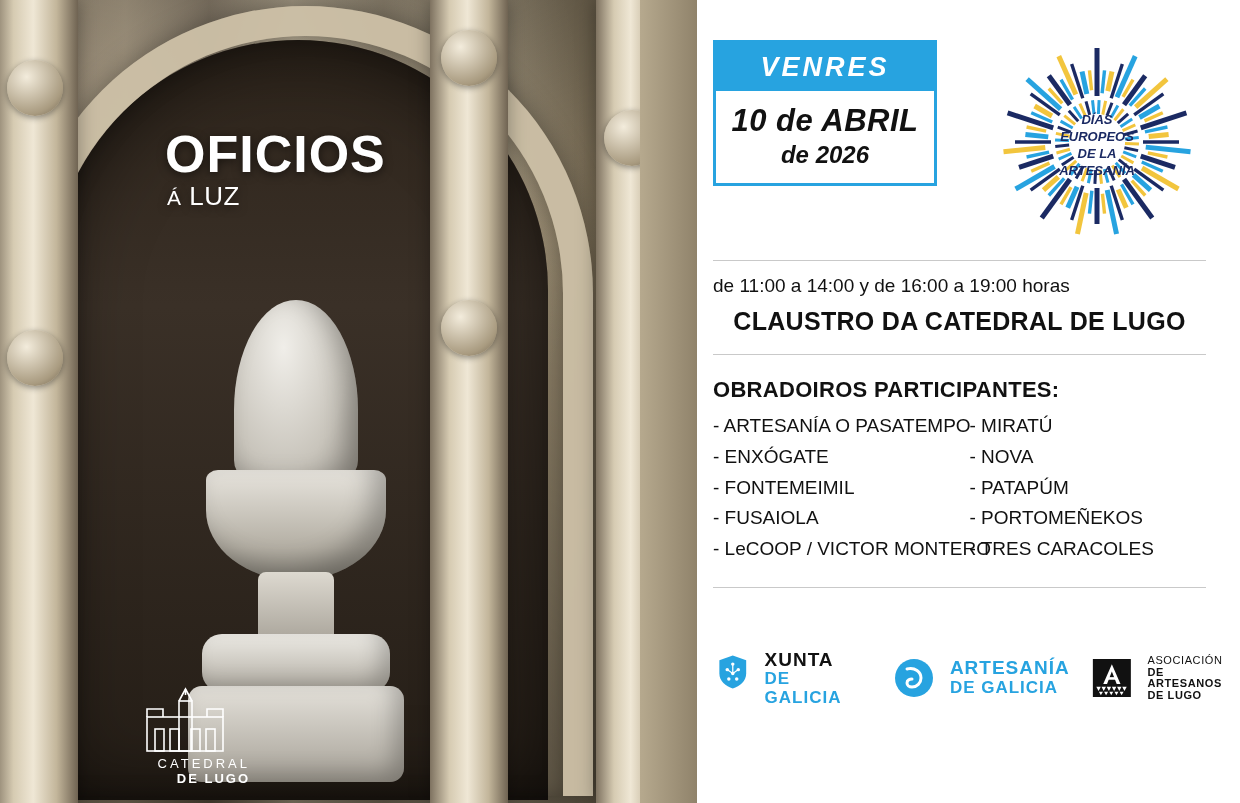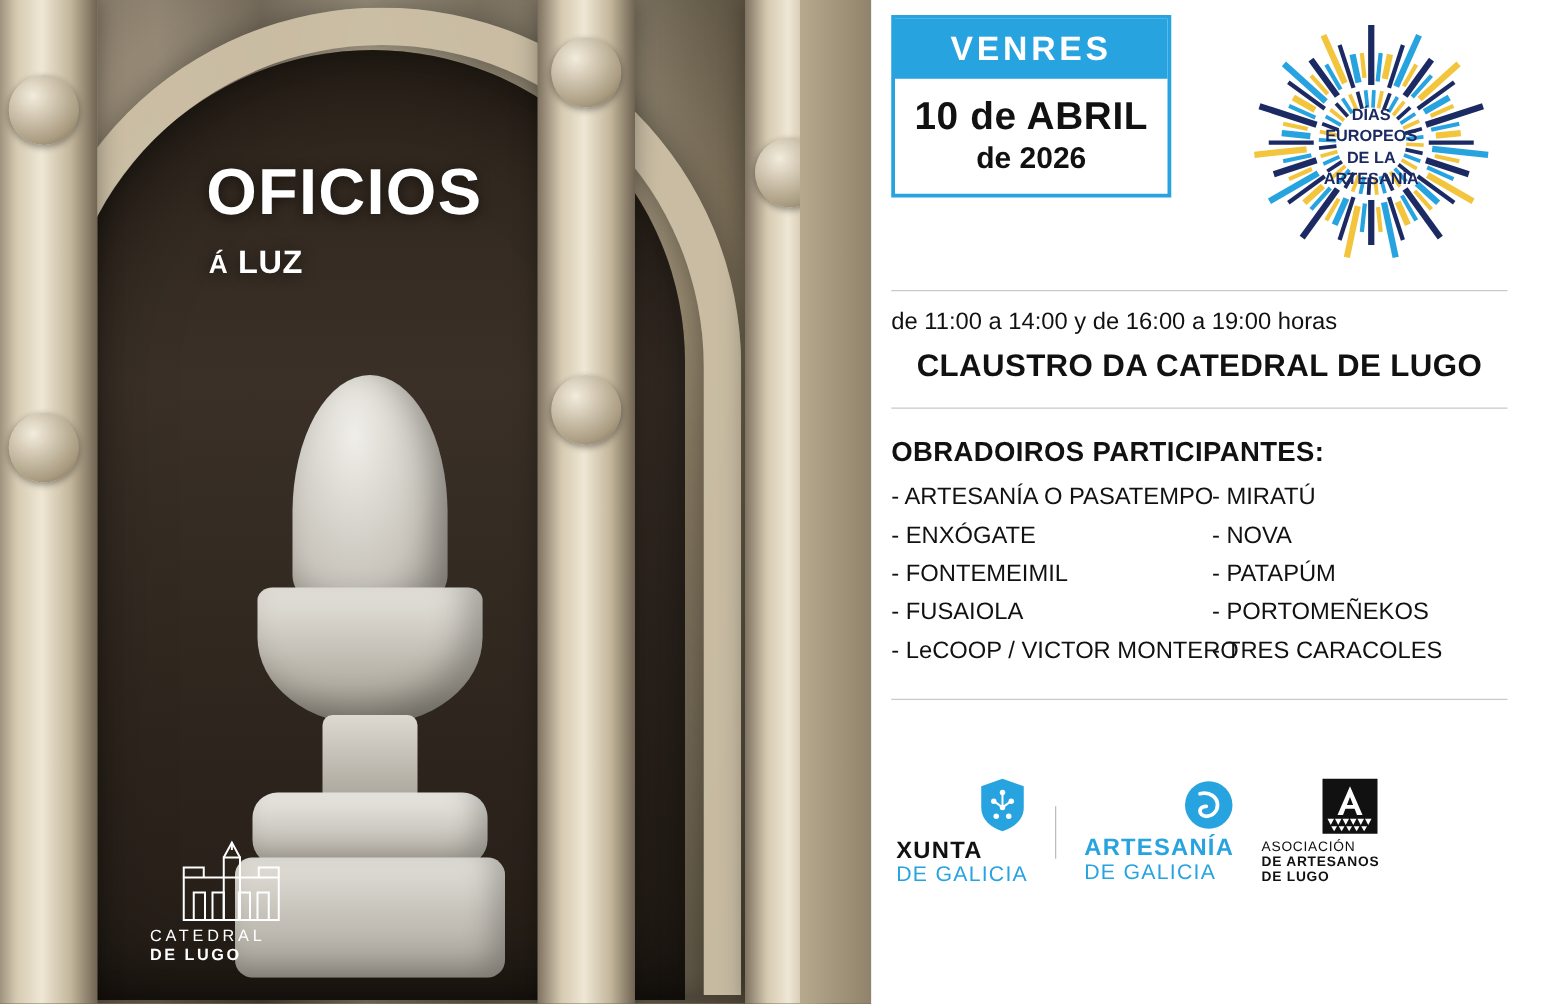--- a/index.html
+++ b/index.html
@@ -158,40 +158,40 @@
   }
   .title-main {
     font-size: 52px;
     font-weight: 700;
     letter-spacing: 1px;
     line-height: 1;
     margin: 0;
   }
   .title-sub1 {
     font-size: 26px;
-    font-weight: 700;
-    margin: 14px 0 0 2px;
+    font-weight: 400;
+    margin: 1px 0 0 2px;
     letter-spacing: 0.5px;
   }
   .title-sub1 .small { font-size: 21px; }
   .title-sub2 {
     font-size: 30px;
     font-weight: 600;
     margin: 12px 0 0 2px;
     letter-spacing: 0.5px;
   }
   .title-sub2 .small { font-size: 22px; }
 
   
   .cathedral-logo {
     position: absolute;
     left: 120px;
-    bottom: 31px;
+    bottom: 16px;
     width: 130px;
-    text-align: left;
+    text-align: right;
     color: #ffffff;
   }
   .cathedral-logo svg { display: block; margin: 0 auto; }
   .cathedral-logo .cl-name {
     font-size: 13px;
     font-weight: 700;
     letter-spacing: 2px;
     margin-top: 4px;
     line-height: 1.15;
   }
@@ -203,21 +203,22 @@
     width: 543px;
     height: 803px;
     background: #ffffff;
     padding: 0 34px 0 16px;
     box-sizing: border-box;
   }
 
   .date-row {
     display: flex;
     align-items: flex-start;
-    padding-top: 12px;
+    padding-top: 40px;
+    font-style: italic;
   }
   .date-box {
     width: 224px;
     border: 3px solid #27a3e0;
     box-sizing: border-box;
     text-align: center;
     background: #ffffff;
   }
   .date-top {
     background: #27a3e0;
@@ -300,24 +301,24 @@
     margin-top: 22px;
   }
 
   .sponsors {
     display: flex;
     align-items: center;
     gap: 22px;
     margin-top: 62px;
     padding-left: 4px;
   }
-  .sp { display: flex; align-items: flex-end; gap: 5px; flex-direction: column; }
+  .sp { display: flex; align-items: flex-start; gap: 16px; }
   .sp-text { line-height: 1.08; }
   .sp-text .l1 { font-size: 19px; font-weight: 700; color: #111; letter-spacing: 1px; }
-  .sp-text .l2 { font-size: 17px; font-weight: 400; color: #27a3e0; letter-spacing: 1px; }
+  .sp-text .l2 { font-size: 17px; font-weight: 700; color: #27a3e0; letter-spacing: 1px; }
   .sp-text.blue .l1 { color: #27a3e0; }
   .sp-divider { width: 1px; height: 42px; background: #bdbdbd; }
   .sp-small .l1 { font-size: 11px; font-weight: 400; color: #111; letter-spacing: 0.6px; }
   .sp-small .l2 { font-size: 11px; font-weight: 700; color: #111; letter-spacing: 0.6px; }
   .sp-small .l3 { font-size: 11px; font-weight: 700; color: #111; letter-spacing: 0.6px; }
 </style>
 </head>
 <body>
 
 <div class="poster">

